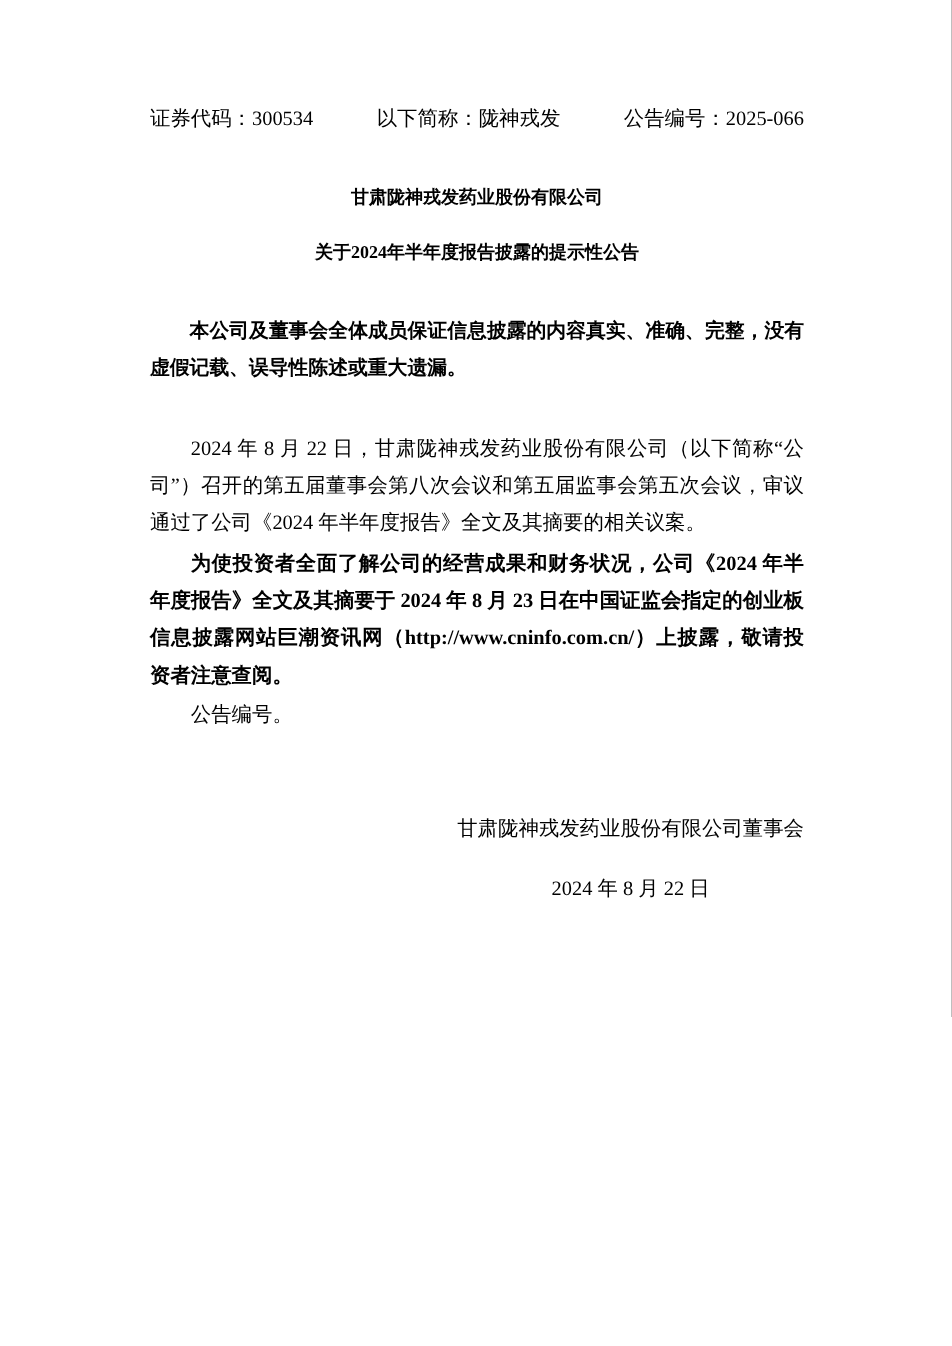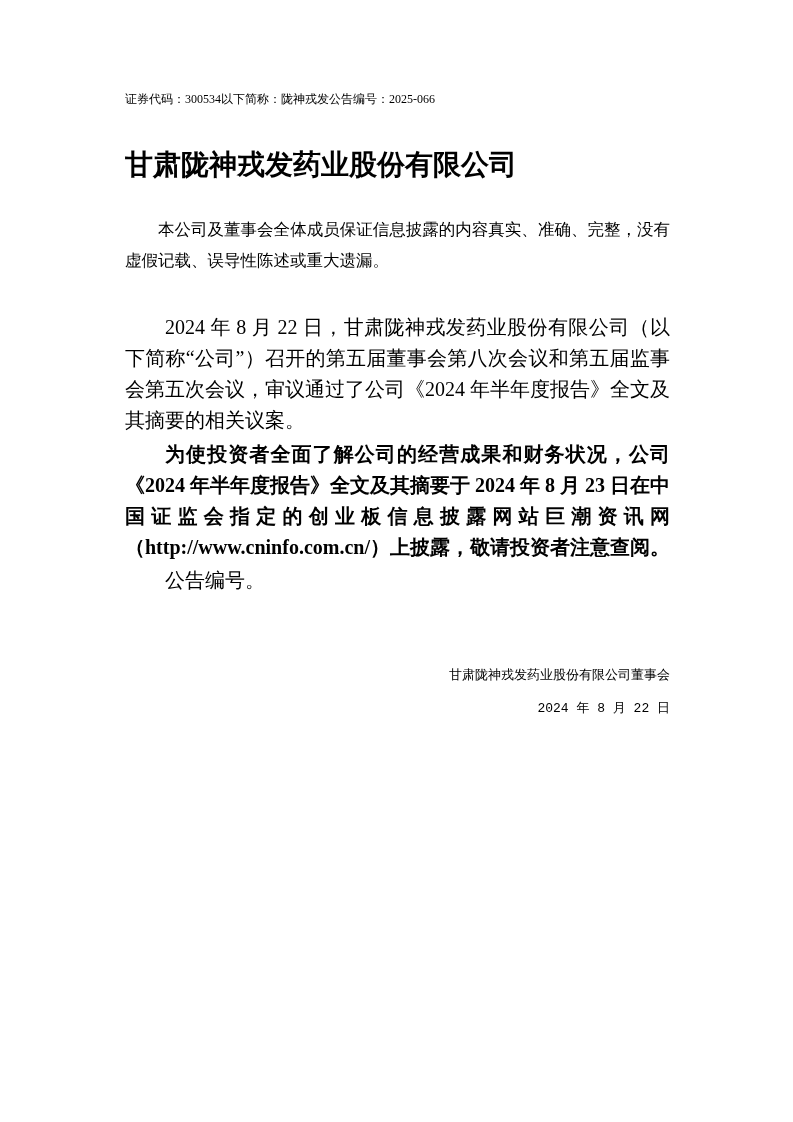--- a/index.html
+++ b/index.html
@@ -15,75 +15,77 @@
     overflow: hidden;
   }
   .content {
     position: absolute;
     left: 125px;
     top: 88px;
     width: 545px;
   }
   .doc-header {
     display: flex;
+    justify-content: space-between;
     align-items: baseline;
-    font-size: 12px;
+    font-size: 17px;
     line-height: 22px;
     white-space: nowrap;
   }
   .doc-title {
     margin-top: 32px;
+    text-align: center;
     font-weight: bold;
-    font-size: 28px;
+    font-size: 15px;
     line-height: 46px;
   }
   .statement {
     margin-top: 26px;
-    font-weight: normal;
+    font-weight: bold;
     font-size: 16.5px;
     line-height: 31px;
     text-indent: 2em;
     text-align: justify;
   }
   .para {
-    font-size: 20px;
+    font-size: 17px;
     line-height: 31px;
     text-indent: 2em;
     text-align: justify;
   }
   .para-1 { margin-top: 36px; }
   .para-2 { margin-top: 3px; font-weight: bold; }
   .closing { margin-top: 2px; }
   .signature-block {
     margin-top: 64px;
     margin-left: auto;
     margin-right: 0;
     width: fit-content;
-    text-align: right;
-    font-size: 13px;
+    text-align: center;
+    font-size: 17px;
     line-height: 31px;
-    font-family: Liberation Mono, monospace;
   }
   .signature-company { white-space: nowrap; }
-  .signature-date { margin-top: 2px; }
+  .signature-date { margin-top: 19px; }
 </style>
 </head>
 <body>
 
 <div class="page">
   <div class="content">
 
     <div class="doc-header">
       <span>证券代码：300534</span>
       <span>以下简称：陇神戎发</span>
       <span>公告编号：2025-066</span>
     </div>
 
     <div class="doc-title">
       <div>甘肃陇神戎发药业股份有限公司</div>
+      <div>关于2024年半年度报告披露的提示性公告</div>
     </div>
 
     <p class="statement">本公司及董事会全体成员保证信息披露的内容真实、准确、完整，没有虚假记载、误导性陈述或重大遗漏。</p>
 
     <p class="para para-1">2024 年 8 月 22 日，甘肃陇神戎发药业股份有限公司（以下简称“公司”）召开的第五届董事会第八次会议和第五届监事会第五次会议，审议通过了公司《2024 年半年度报告》全文及其摘要的相关议案。</p>
 
     <p class="para para-2">为使投资者全面了解公司的经营成果和财务状况，公司《2024 年半年度报告》全文及其摘要于 2024 年 8 月 23 日在中国证监会指定的创业板信息披露网站巨潮资讯网（http://www.cninfo.com.cn/）上披露，敬请投资者注意查阅。</p>
 
     <p class="para closing">公告编号。</p>
 

